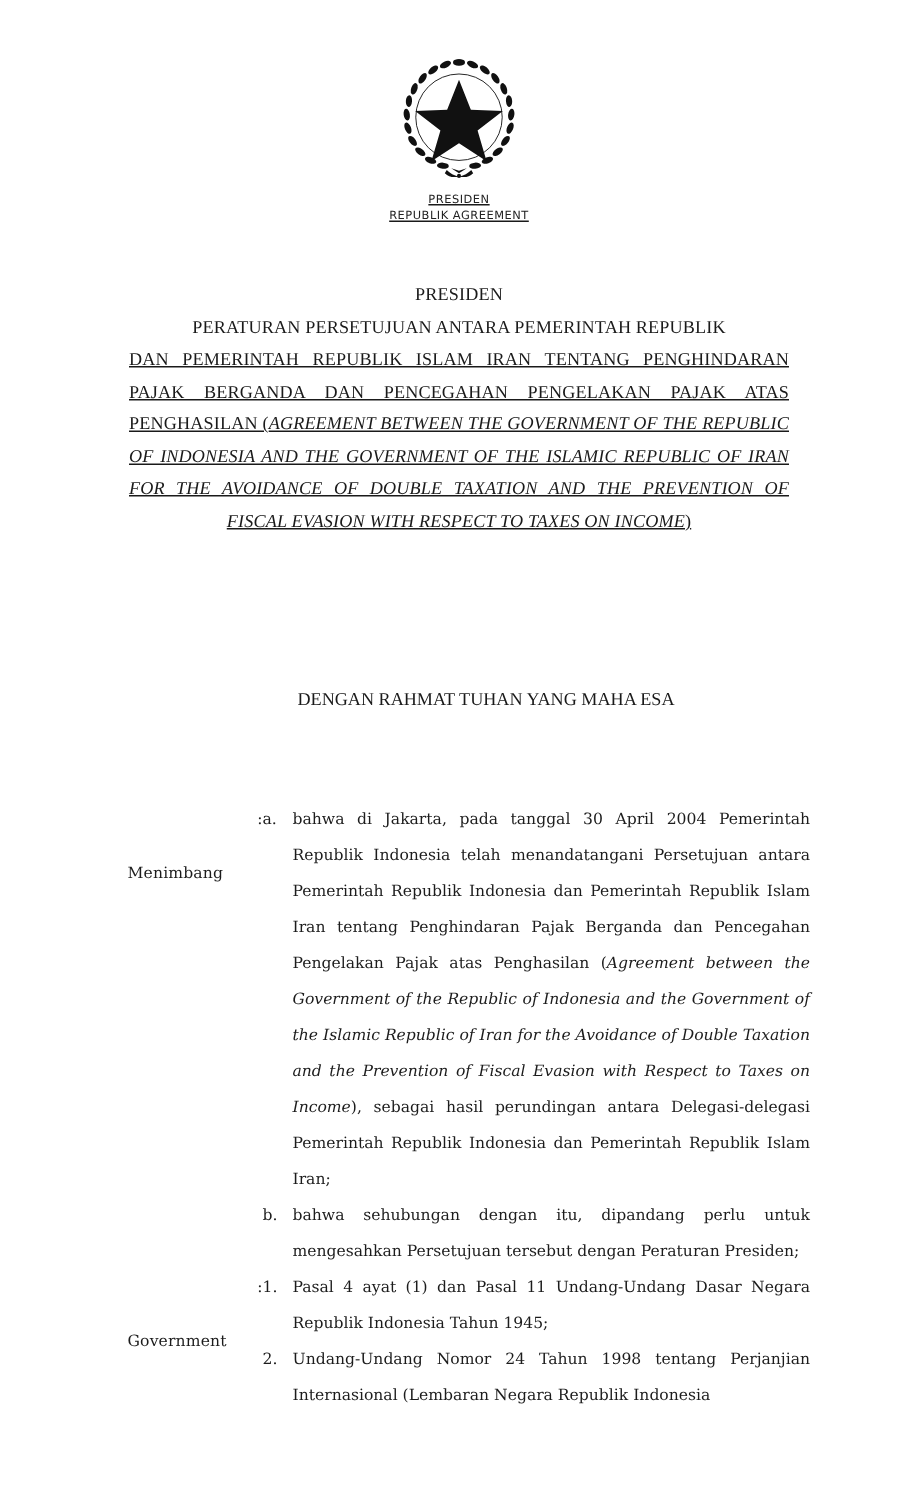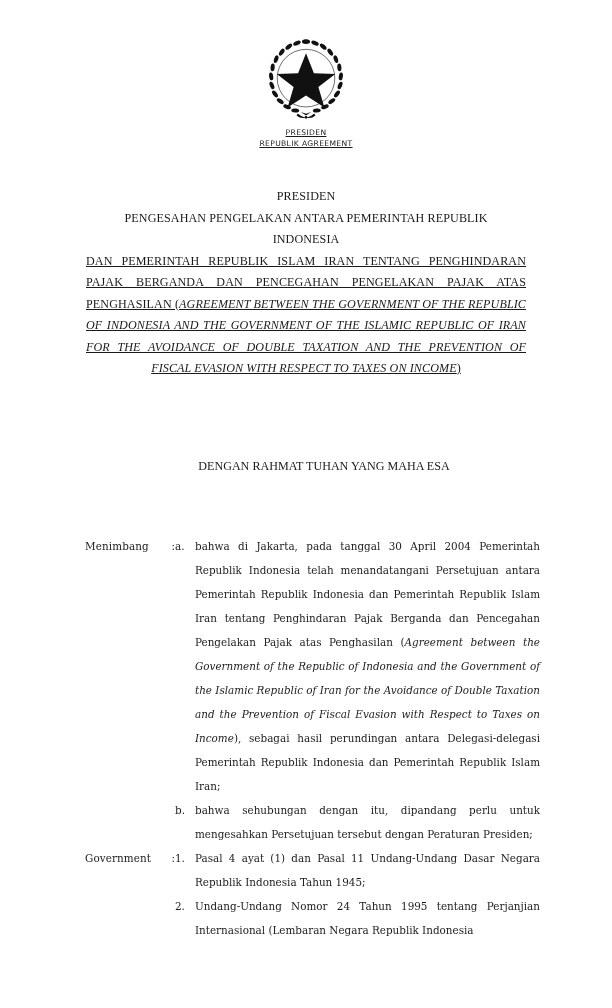--- a/index.html
+++ b/index.html
@@ -96,21 +96,21 @@
     align-items: flex-start;
   }
   .clause-label {
     width: 90px;
     margin-left: 85px;
     flex: 0 0 90px;
     display: flex;
     justify-content: space-between;
     white-space: nowrap;
   }
-  .clause-label .lbl-text { letter-spacing: 0.1px; }
+  .clause-label .lbl-text { letter-spacing: 0.1px; margin-top: 36px; }
   .clause-label .lbl-colon { }
   .clause-items {
     flex: 1 1 auto;
     padding-left: 0px;
     padding-right: 72px;
   }
   .item {
     display: flex;
     align-items: flex-start;
   }
@@ -180,22 +180,21 @@
       </g>
     </svg>
     <div class="emblem-caption">
       <div>PRESIDEN</div>
       <div>REPUBLIK AGREEMENT</div>
     </div>
   </div>
 
   <div class="title-block">
     <div class="ln">PRESIDEN</div>
-    <div class="ln">PENGESAHAN PENGELAKAN ANTARA PEMERINTAH REPUBLIK</div>
-    <div class="ln">INDONESIA</div>
+    <div class="ln">PERATURAN PERSETUJUAN ANTARA PEMERINTAH REPUBLIK</div>
     <div class="title-just"><span>DAN PEMERINTAH REPUBLIK ISLAM IRAN TENTANG PENGHINDARAN PAJAK BERGANDA DAN PENCEGAHAN PENGELAKAN PAJAK ATAS PENGHASILAN (</span><i>AGREEMENT BETWEEN THE  GOVERNMENT OF THE REPUBLIC OF INDONESIA AND THE GOVERNMENT OF THE ISLAMIC REPUBLIC OF IRAN FOR THE AVOIDANCE OF DOUBLE TAXATION AND THE PREVENTION OF FISCAL EVASION WITH RESPECT TO TAXES ON INCOME</i><span>)</span></div>
   </div>
 
   <div class="stmt" id="stmt-rahmat">DENGAN RAHMAT TUHAN YANG MAHA ESA</div>
 
   <div class="body-area">
 
     <div class="clause">
       <div class="clause-label">
         <span class="lbl-text">Menimbang</span>
@@ -218,19 +217,19 @@
         <span class="lbl-text">Government</span>
         <span class="lbl-colon">:</span>
       </div>
       <div class="clause-items">
         <div class="item">
           <div class="item-marker">1.</div>
           <div class="item-body"><span>Pasal 4 ayat (1) dan Pasal 11 Undang-Undang Dasar Negara Republik Indonesia Tahun 1945;</span></div>
         </div>
         <div class="item">
           <div class="item-marker">2.</div>
-          <div class="item-body"><span>Undang-Undang Nomor 24 Tahun 1995 tentang Perjanjian Internasional (Lembaran Negara Republik Indonesia</span></div>
+          <div class="item-body"><span>Undang-Undang Nomor 24 Tahun 1998 tentang Perjanjian Internasional (Lembaran Negara Republik Indonesia</span></div>
         </div>
       </div>
     </div>
 
   </div>
 </div>
 
 </body></html>

